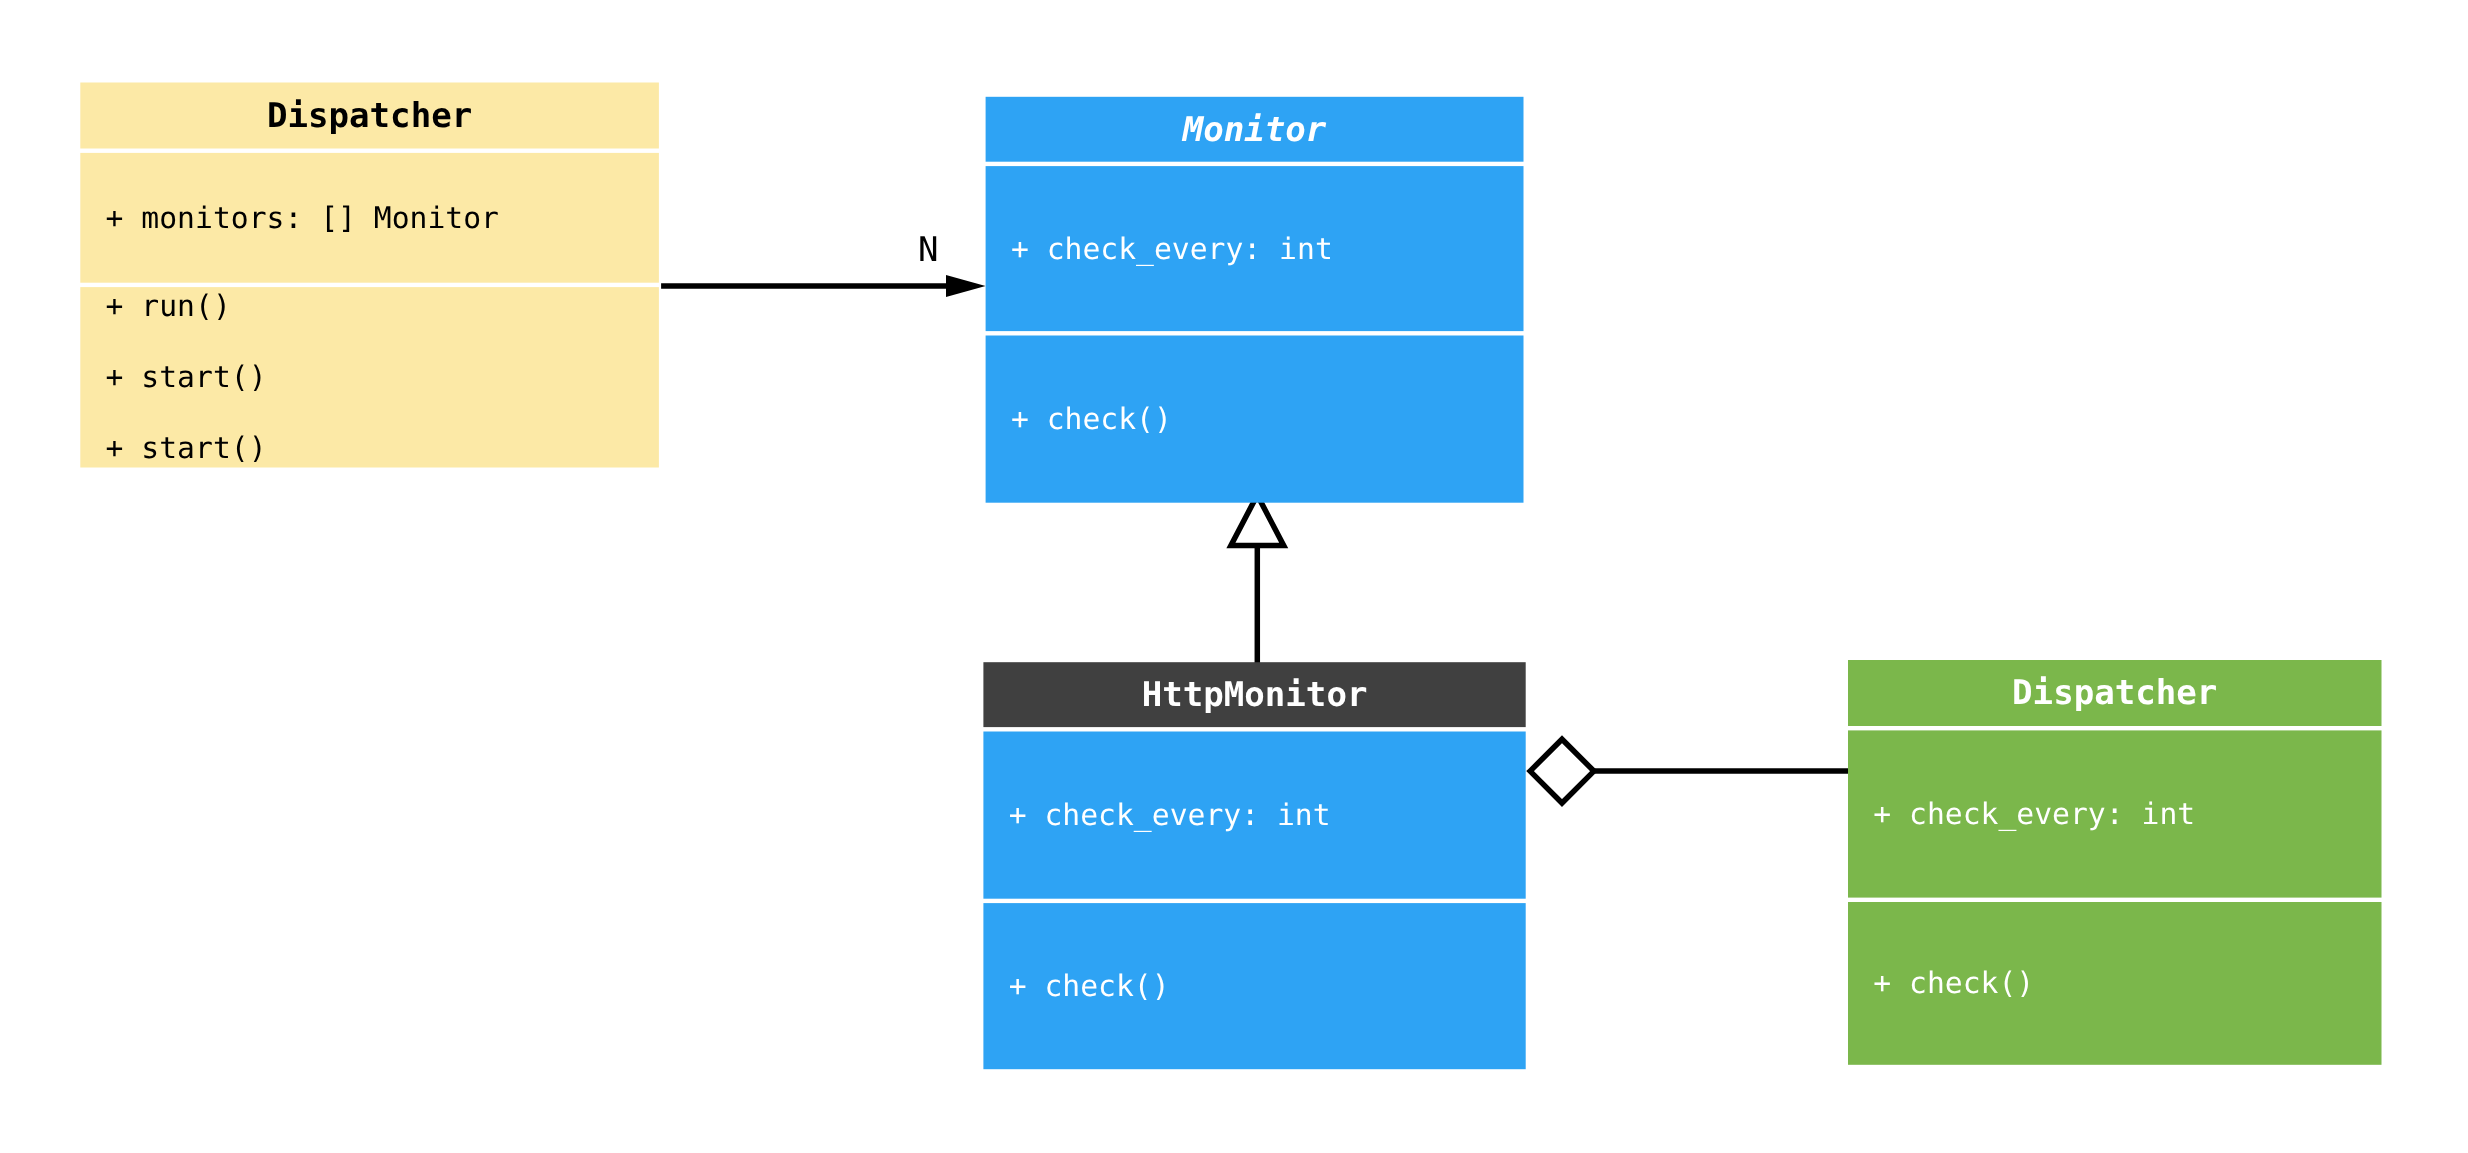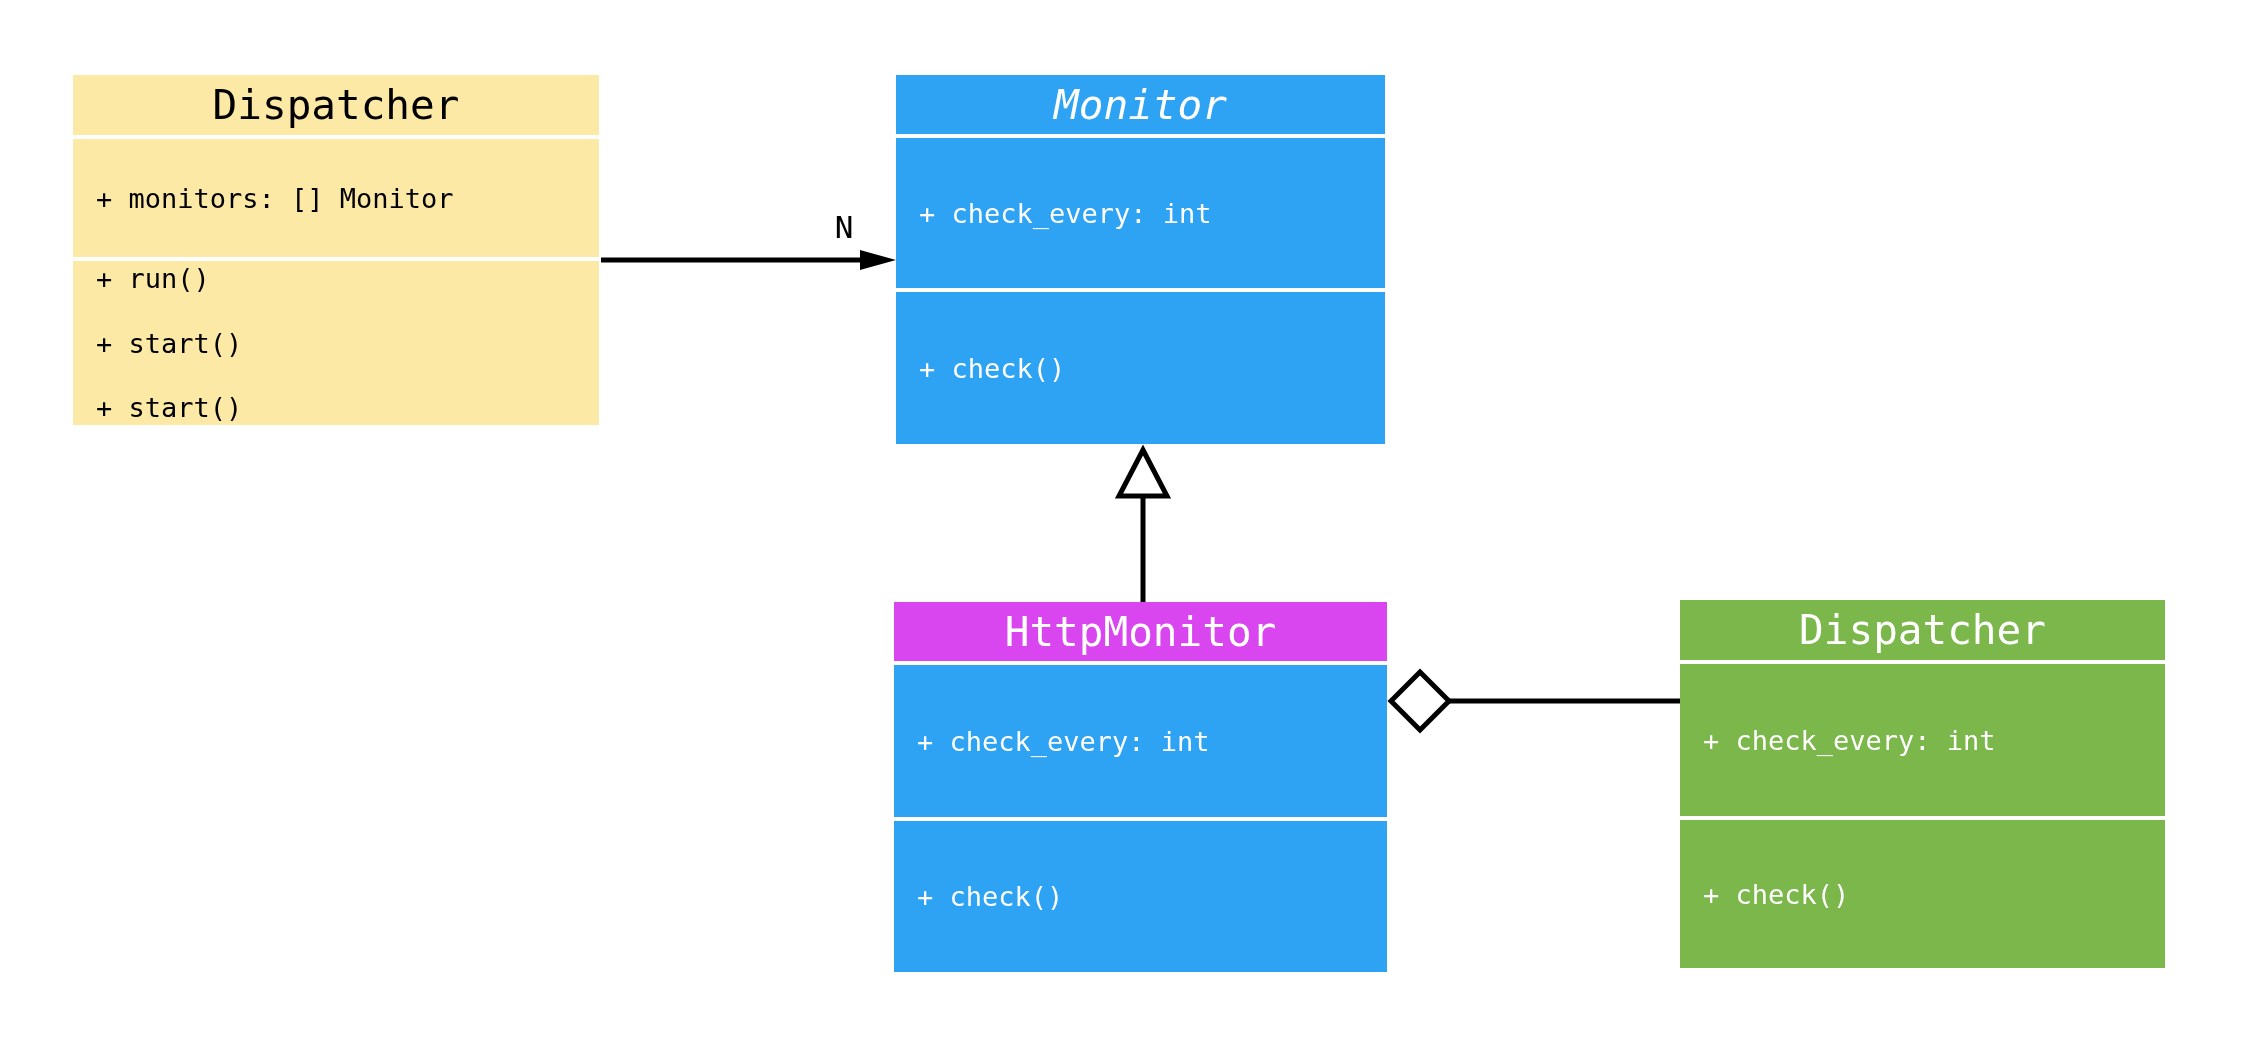--- a/index.html
+++ b/index.html
@@ -24,35 +24,36 @@
   }
   .sec {
     display: flex;
     flex-direction: column;
     justify-content: center;
   }
   .sec.title {
     flex-direction: row;
     align-items: center;
     justify-content: center;
-    font-size: 41px;
+    font-size: 31px;
+    font-weight: bold;
   }
   .sec.attrs, .sec.methods { padding-left: 23px; }
   .member {
     font-size: 27px;
     line-height: 35px;
     white-space: pre;
   }
   
   .box-dispatcher { left: 73px;   top: 75px;  width: 526px; height: 350px; }
   .box-dispatcher .title { height: 60px; }
   .box-dispatcher .attrs { height: 118px; }
   .box-dispatcher .methods { flex: 1; }
 
-  .box-monitor { left: 896px; top: 75px; width: 489px; height: 369px; }
+  .box-monitor { left: 896px; top: 88px; width: 489px; height: 369px; }
   .box-monitor .title { height: 59px; }
   .box-monitor .attrs { height: 150px; }
   .box-monitor .methods { flex: 1; }
 
   .box-httpmonitor { left: 894px; top: 602px; width: 493px; height: 370px; }
   .box-httpmonitor .title { height: 59px; }
   .box-httpmonitor .attrs { height: 152px; }
   .box-httpmonitor .methods { flex: 1; }
 
   .box-httpclient { left: 1680px; top: 600px; width: 485px; height: 368px; }
@@ -111,21 +112,21 @@
     <div class="sec title" style="background-color: rgb(46, 163, 244); color: rgb(255, 255, 255); font-style: italic;">Monitor</div>
     <div class="sec attrs" style="background-color: rgb(46, 163, 244); color: rgb(255, 255, 255);">
       <div class="member">+ check_every: int</div>
     </div>
     <div class="sec methods" style="background-color: rgb(46, 163, 244); color: rgb(255, 255, 255);">
       <div class="member">+ check()</div>
     </div>
   </div>
 
   <div class="class-box box-httpmonitor">
-    <div class="sec title" style="background-color: #d946ef; color: rgb(255, 255, 255); font-style: normal;">HttpMonitor</div>
+    <div class="sec title" style="background-color: #404040; color: rgb(255, 255, 255); font-style: normal;">HttpMonitor</div>
     <div class="sec attrs" style="background-color: rgb(46, 163, 244); color: rgb(255, 255, 255);">
       <div class="member">+ check_every: int</div>
     </div>
     <div class="sec methods" style="background-color: rgb(46, 163, 244); color: rgb(255, 255, 255);">
       <div class="member">+ check()</div>
     </div>
   </div>
 
   <div class="class-box box-httpclient">
     <div class="sec title" style="background-color: rgb(123, 183, 75); color: rgb(255, 255, 255); font-style: normal;">Dispatcher</div>

